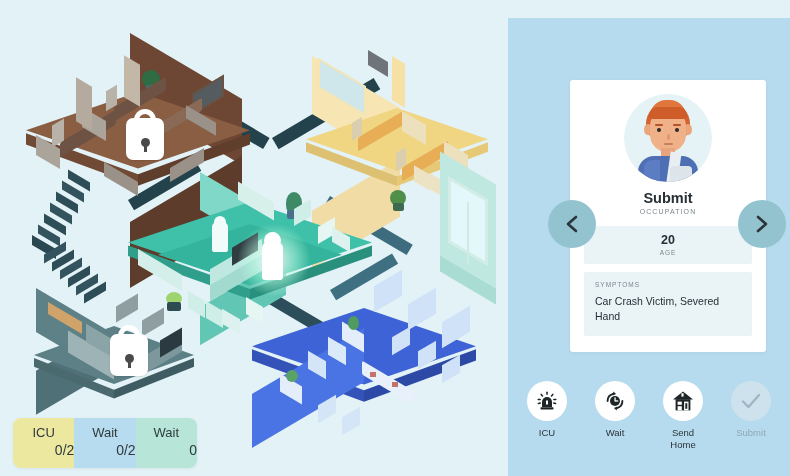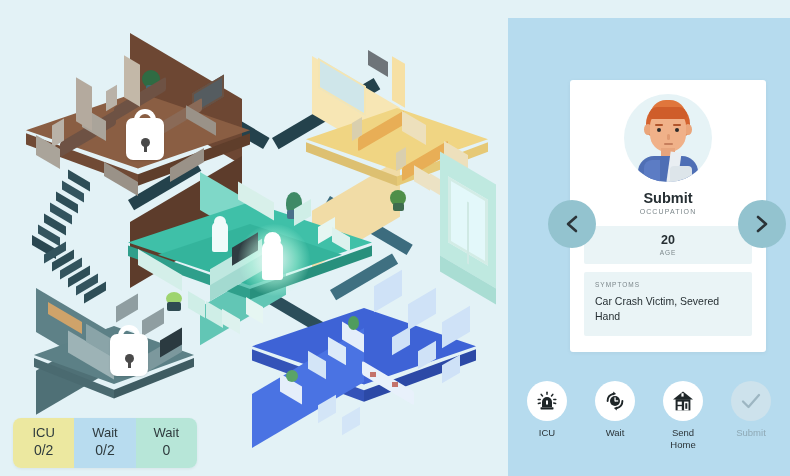--- a/index.html
+++ b/index.html
@@ -61,21 +61,21 @@
     margin: 0 0 5px 3px; font-weight: 400;
   }
   #occupancy .occ-bar {
     display: flex; border-radius: 8px; overflow: hidden;
     box-shadow: 0 1px 3px rgba(0,0,0,.06);
   }
   #occupancy .occ-cell {
     flex: 1; text-align: center; padding: 7px 0 9px;
   }
   #occupancy .occ-cell .k { font-size: 13px; color: #2e3a3d; line-height: 1.25; }
-  #occupancy .occ-cell .v { font-size: 14px; color: #2e3a3d; line-height: 1.3; }
+  #occupancy .occ-cell .v { font-size: 14px; color: #2e3a3d; line-height: 1.3; text-align: right; }
 
   
   #side-panel {
     position: absolute; right: 0; top: 18px; width: 282px; height: 458px;
     background: #b6dbee;
   }
   #side-top-strip {
     position: absolute; right: 0; top: 0; width: 282px; height: 18px;
     background: #e3f2f6;
   }

